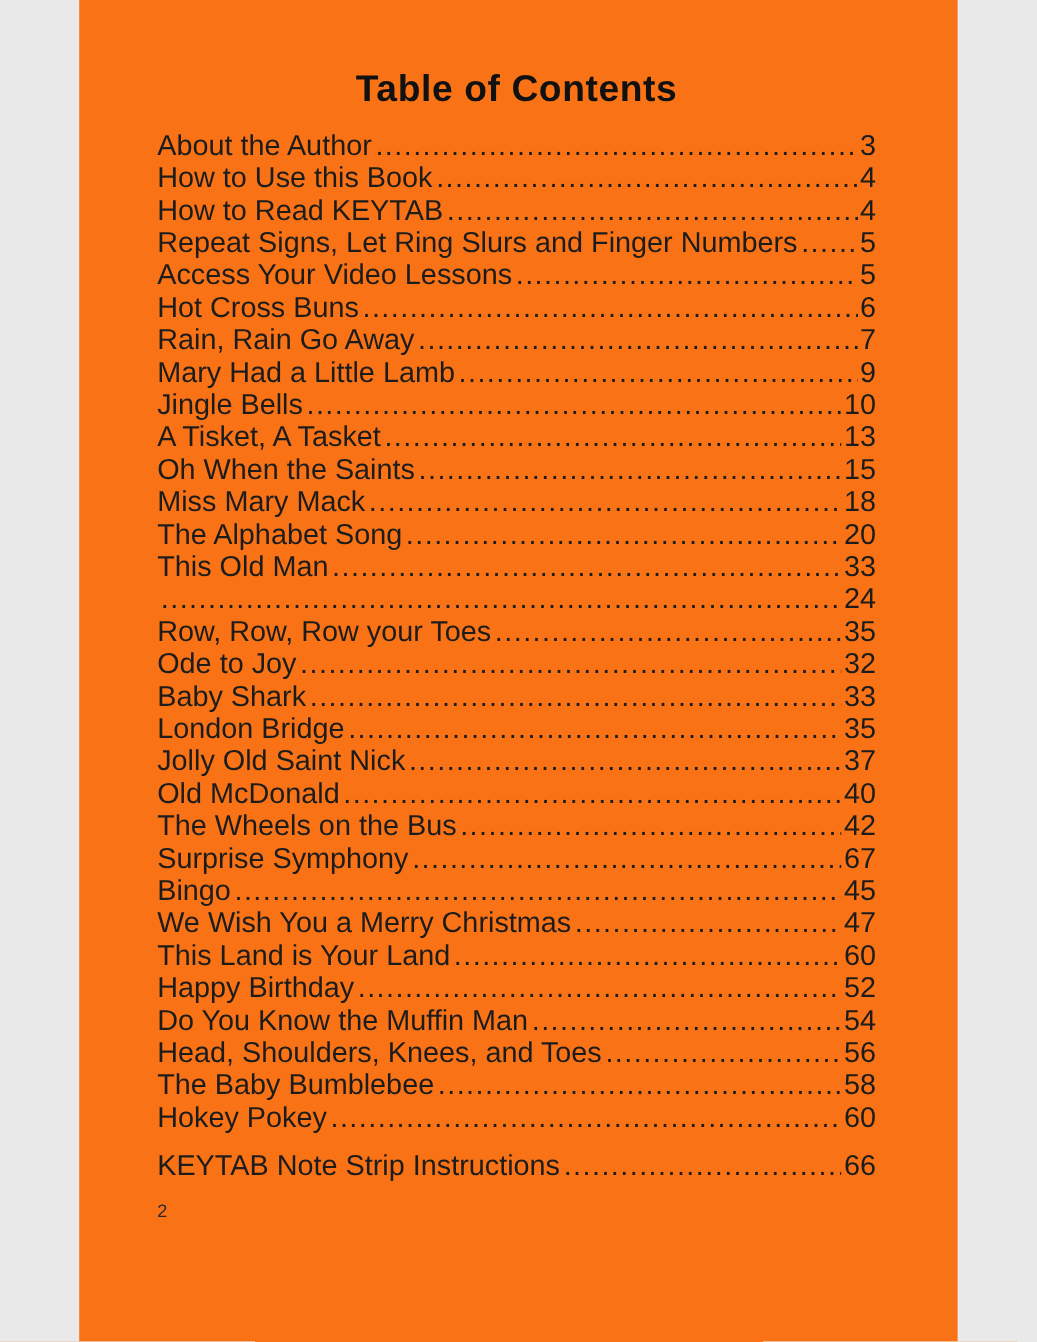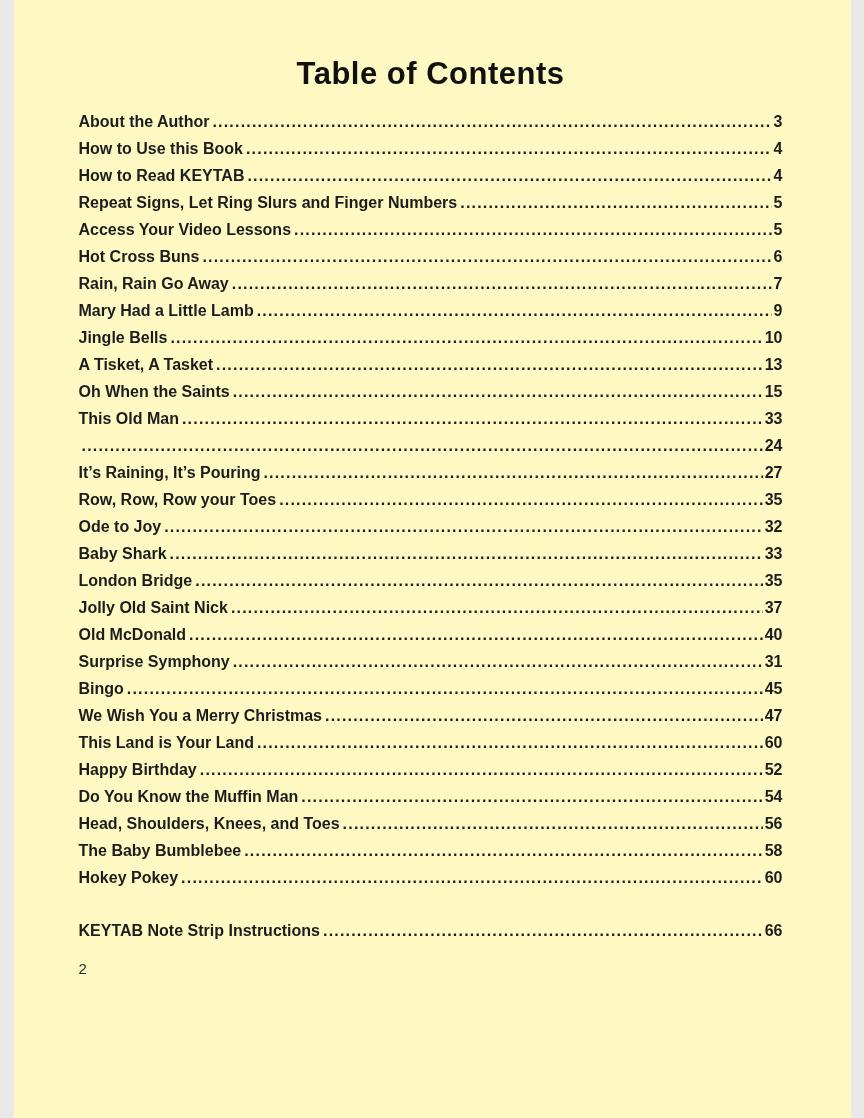--- a/index.html
+++ b/index.html
@@ -2,50 +2,49 @@
 <html><head>
 <meta charset="utf-8">
 <style>
   html, body {
     margin: 0;
     padding: 0;
     background: #e9e9e9;
   }
   .page {
     position: relative;
-    width: 837px;
+    width: 732px;
     height: 1118px;
     margin: 0 auto;
-    background: #fef9c3;
+    background: #f97316;
     overflow: hidden;
     font-family: "Liberation Sans", "DejaVu Sans", sans-serif;
     color: #1c1c1c;
     box-sizing: border-box;
     padding: 54px 68px 0 65px;
   }
   .page-title {
     margin: 0 0 14px 0;
     text-align: center;
     font-size: 31px;
     font-weight: bold;
     line-height: 40px;
     color: #111111;
     letter-spacing: 0.5px;
   }
   .toc-section { width: 100%; }
   .toc-section.songs { }
-  .toc-section.back  { margin-top: 26px; }
+  .toc-section.back  { margin-top: 13px; }
   .toc-row {
     display: flex;
     align-items: center;
     height: 27px;
     line-height: 27px;
-    font-size: 16px;
+    font-size: 24px;
     white-space: nowrap;
-    font-weight: bold;
   }
   .toc-row .t {
     flex: 0 0 auto;
   }
   .toc-row .dots {
     flex: 1 1 auto;
     overflow: hidden;
     white-space: nowrap;
     margin-left: 3px;
     letter-spacing: 1.2px;
@@ -125,34 +124,39 @@
         <span class="t">A Tisket, A Tasket</span>
         <span class="dots"></span>
         <span class="p">13</span>
       </div>
       <div class="toc-row">
         <span class="t">Oh When the Saints</span>
         <span class="dots"></span>
         <span class="p">15</span>
       </div>
       <div class="toc-row">
+        <span class="t">Miss Mary Mack</span>
+        <span class="dots"></span>
+        <span class="p">18</span>
+      </div>
+      <div class="toc-row">
+        <span class="t">The Alphabet Song</span>
+        <span class="dots"></span>
+        <span class="p">20</span>
+      </div>
+      <div class="toc-row">
         <span class="t">This Old Man</span>
         <span class="dots"></span>
         <span class="p">33</span>
       </div>
       <div class="toc-row">
         <span class="dots"></span>
         <span class="p">24</span>
       </div>
       <div class="toc-row">
-        <span class="t">It’s Raining, It’s Pouring</span>
-        <span class="dots"></span>
-        <span class="p">27</span>
-      </div>
-      <div class="toc-row">
         <span class="t">Row, Row, Row your Toes</span>
         <span class="dots"></span>
         <span class="p">35</span>
       </div>
       <div class="toc-row">
         <span class="t">Ode to Joy</span>
         <span class="dots"></span>
         <span class="p">32</span>
       </div>
       <div class="toc-row">
@@ -169,23 +173,28 @@
         <span class="t">Jolly Old Saint Nick</span>
         <span class="dots"></span>
         <span class="p">37</span>
       </div>
       <div class="toc-row">
         <span class="t">Old McDonald</span>
         <span class="dots"></span>
         <span class="p">40</span>
       </div>
       <div class="toc-row">
+        <span class="t">The Wheels on the Bus</span>
+        <span class="dots"></span>
+        <span class="p">42</span>
+      </div>
+      <div class="toc-row">
         <span class="t">Surprise Symphony</span>
         <span class="dots"></span>
-        <span class="p">31</span>
+        <span class="p">67</span>
       </div>
       <div class="toc-row">
         <span class="t">Bingo</span>
         <span class="dots"></span>
         <span class="p">45</span>
       </div>
       <div class="toc-row">
         <span class="t">We Wish You a Merry Christmas</span>
         <span class="dots"></span>
         <span class="p">47</span>

